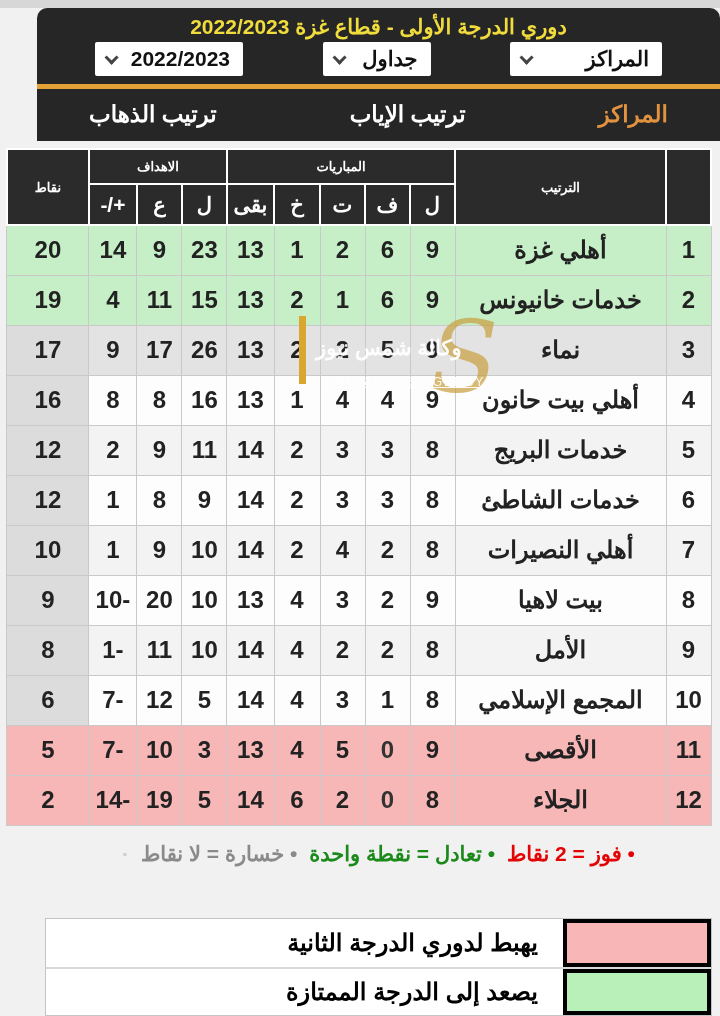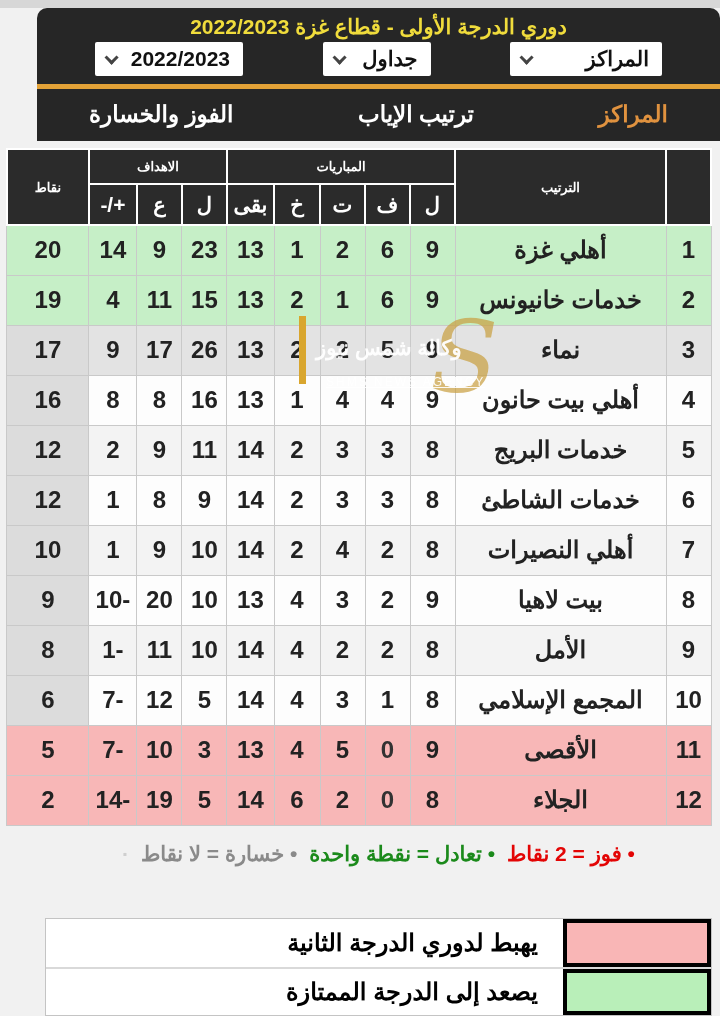--- a/index.html
+++ b/index.html
@@ -103,21 +103,21 @@
         <span>2022/2023</span>
         <span class="chev"></span>
       </div>
     </div>
 
     <div class="goldline"></div>
 
     <div class="tabs">
       <div class="tab active">المراكز</div>
       <div class="tab">ترتيب الإياب</div>
-      <div class="tab">الفوز والخسارة</div>
+      <div class="tab">ترتيب الذهاب</div>
     </div>
   </div>
 
   <table class="standings">
     <colgroup>
       <col class="w-rank">
         <col class="w-name">
       <col class="w-n45">
         <col class="w-n45">
         <col class="w-n45">

